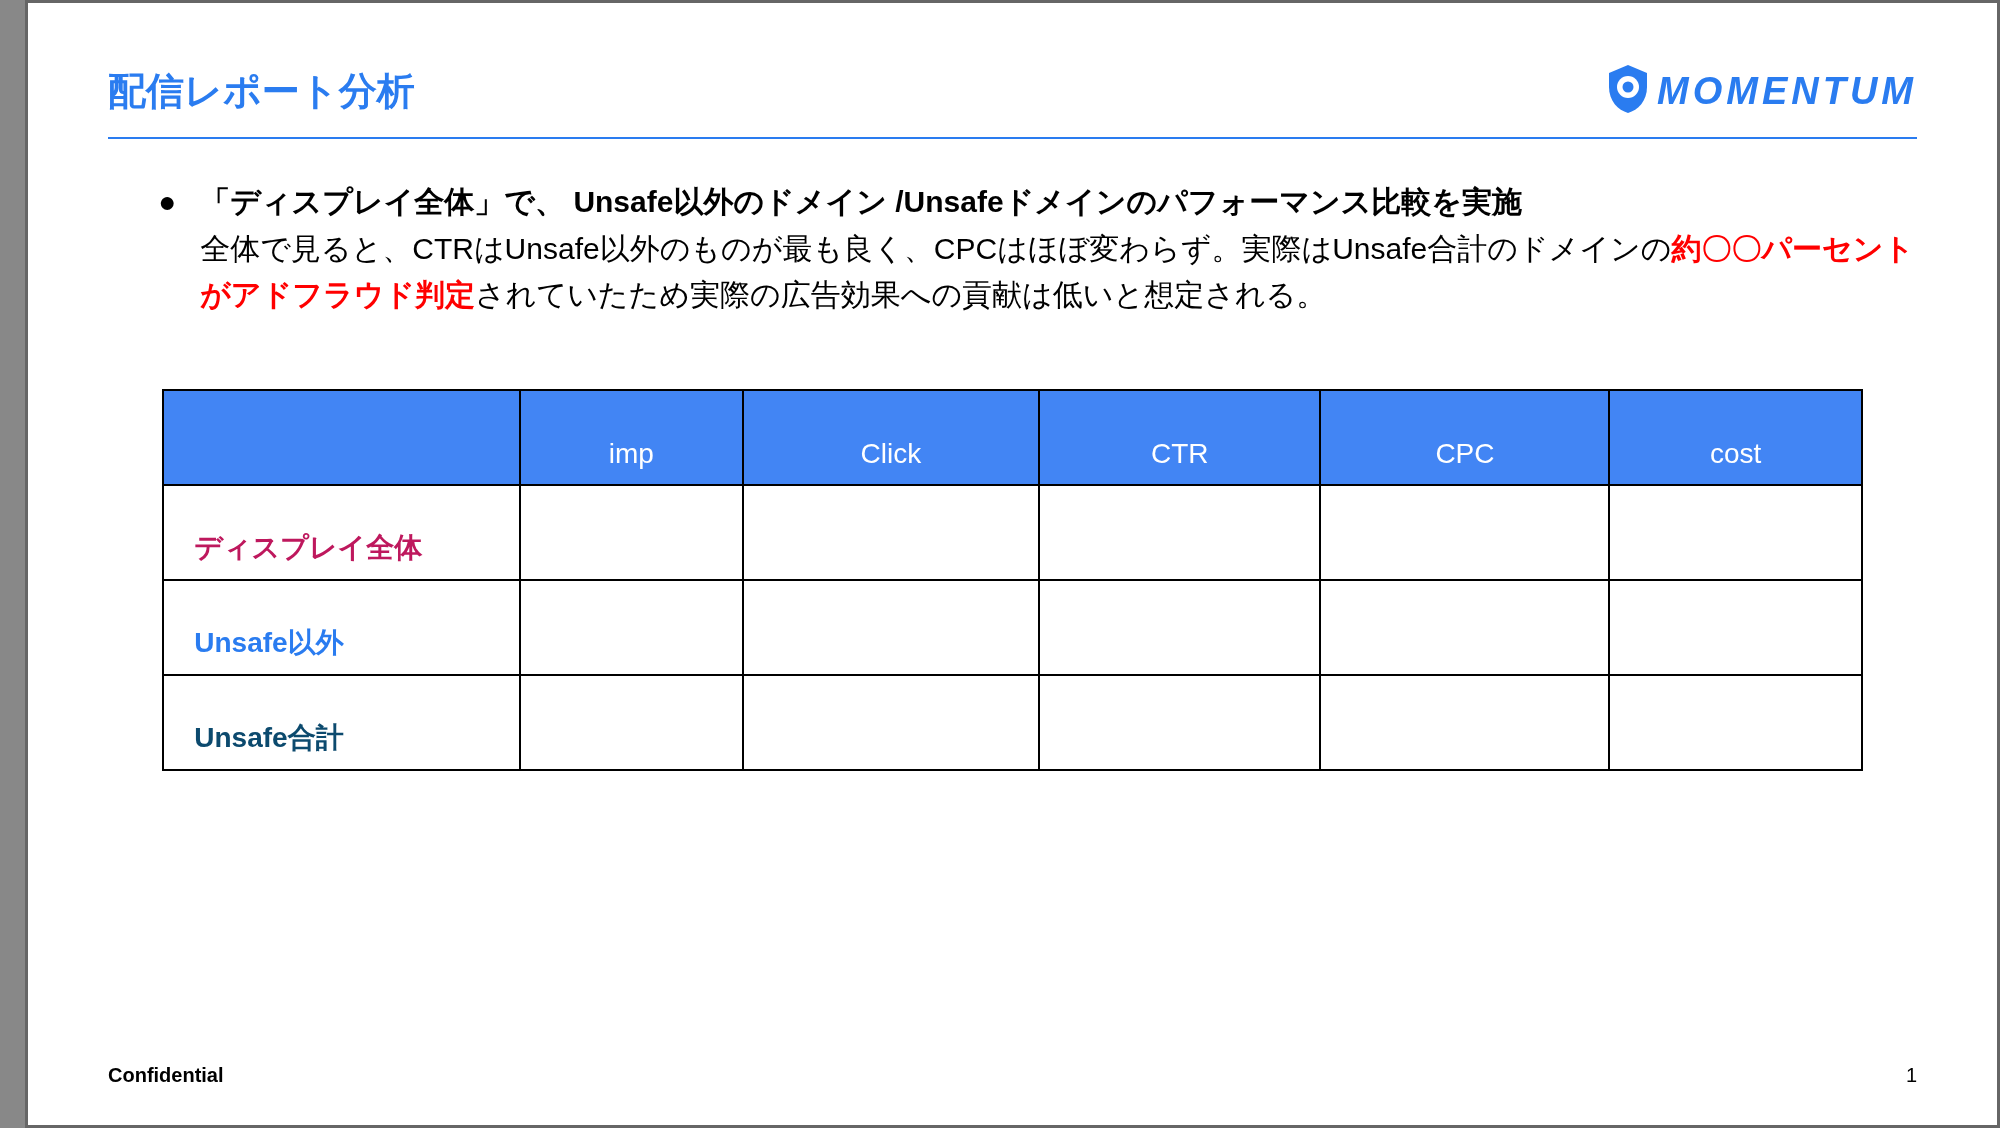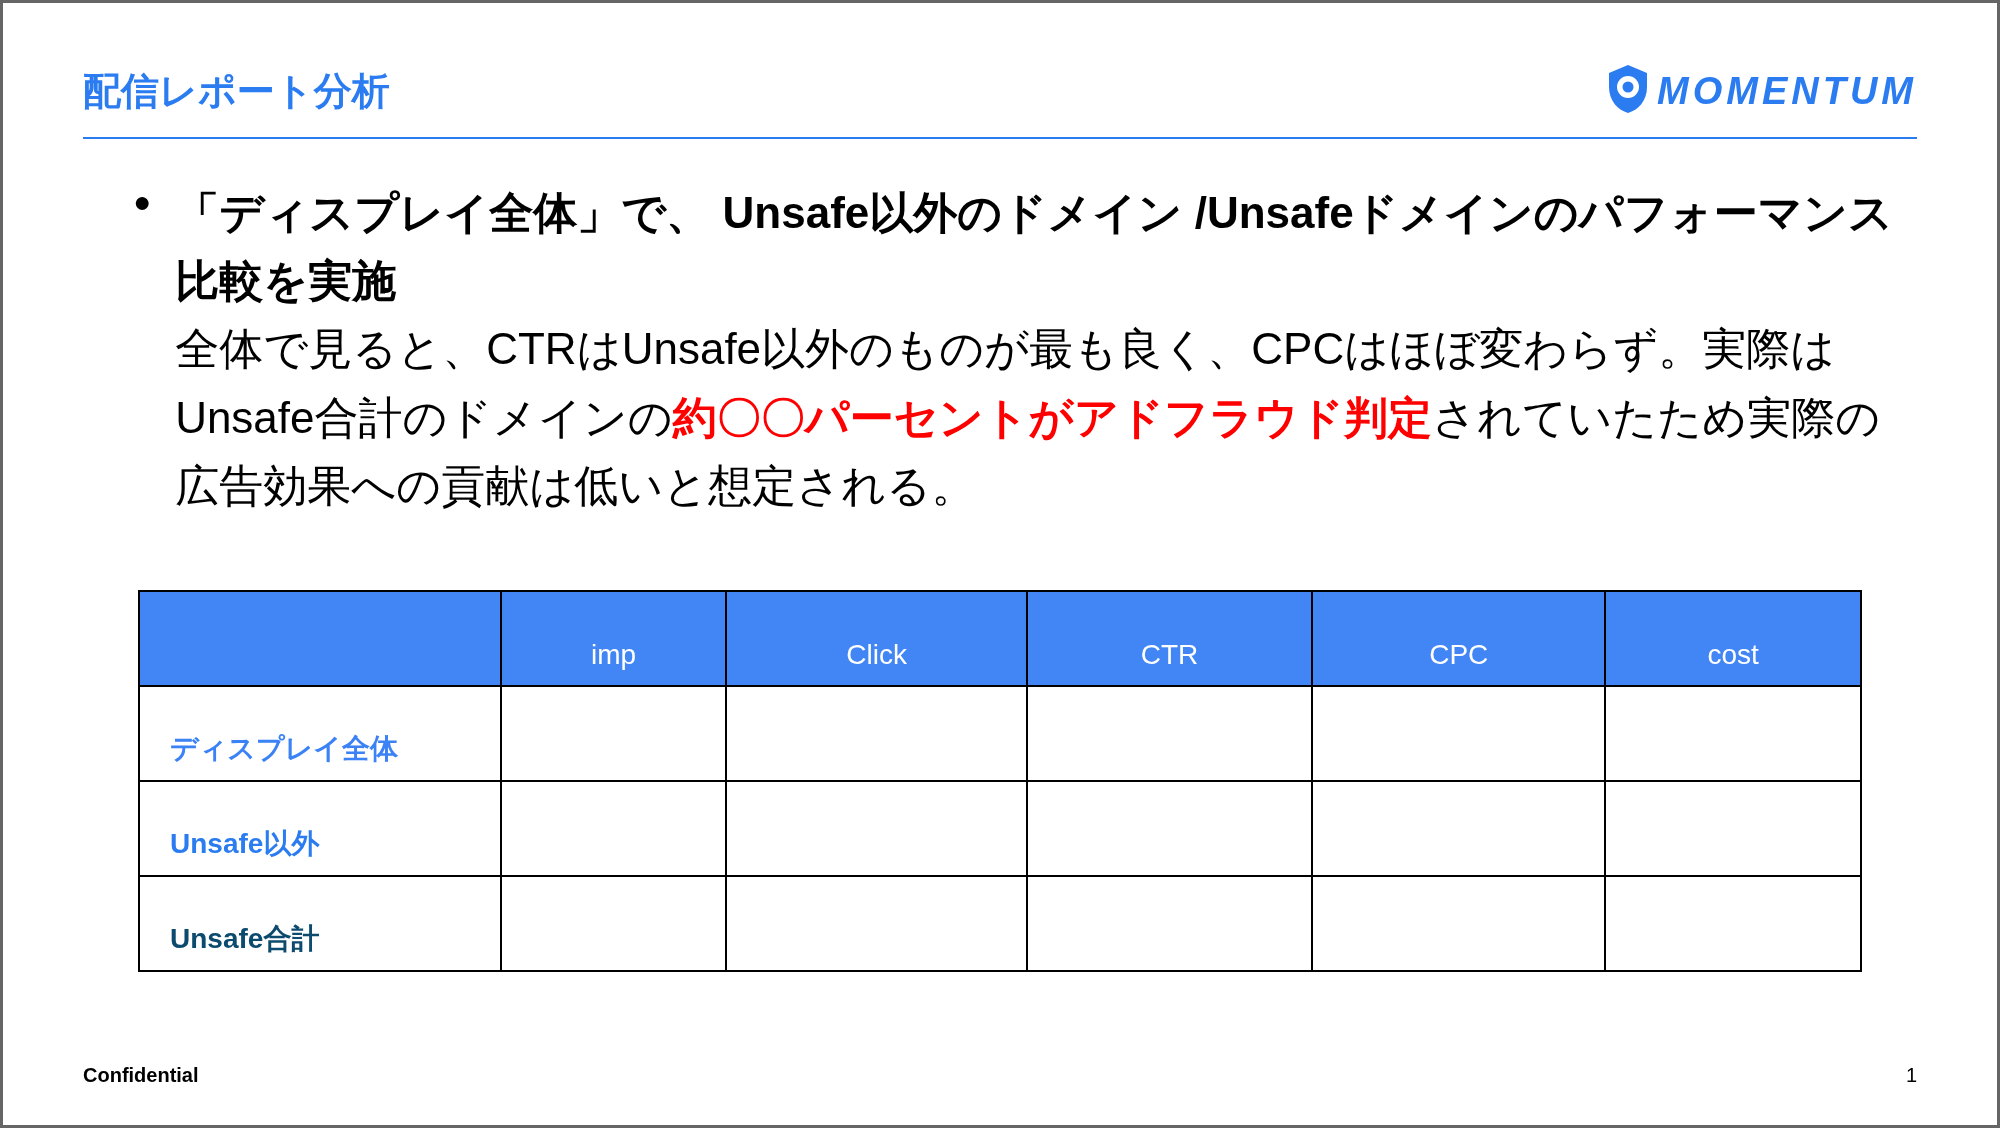--- a/index.html
+++ b/index.html
@@ -11,20 +11,21 @@
       align-items: center;
       justify-content: center;
     }
     .slide {
       width: 2000px;
       height: 1128px;
       background: #fff;
       border: 3px solid #666;
       position: relative;
       padding: 60px 80px 0 80px;
+      margin-left: 25px;
     }
     .header {
       display: flex;
       align-items: center;
       justify-content: space-between;
       border-bottom: 2px solid #2a7cf0;
       padding-bottom: 18px;
       margin-bottom: 40px;
     }
     .title {
@@ -50,21 +51,21 @@
       gap: 24px;
       padding-left: 50px;
       margin-bottom: 70px;
     }
     .bullet-dot {
       font-size: 30px;
       line-height: 46px;
       flex-shrink: 0;
     }
     .bullet-body {
-      font-size: 44px;
+      font-size: 30px;
       line-height: 1.55;
     }
     .bold { font-weight: 700; }
     .red-bold { font-weight: 700; color: #ff0000; }
     .data-table {
       border-collapse: collapse;
       width: 94%;
       margin: 0 auto;
     }
     .data-table th, .data-table td {
@@ -81,21 +82,21 @@
     }
     .data-table th.rowhead-th {
       background: #4285f4;
     }
     .data-table td.rowhead {
       font-weight: 700;
       vertical-align: bottom;
       padding: 0 0 12px 30px;
       text-align: left;
     }
-    .rowhead-black { color: #3b82f6; }
+    .rowhead-black { color: #be185d; }
     .rowhead-blue  { color: #2a7cf0; }
     .rowhead-red   { color: #0c4a6e; }
     .col-label { width: 21%; }
     .footer {
       position: absolute;
       bottom: 38px;
       left: 80px;
       right: 80px;
       display: flex;
       justify-content: space-between;

